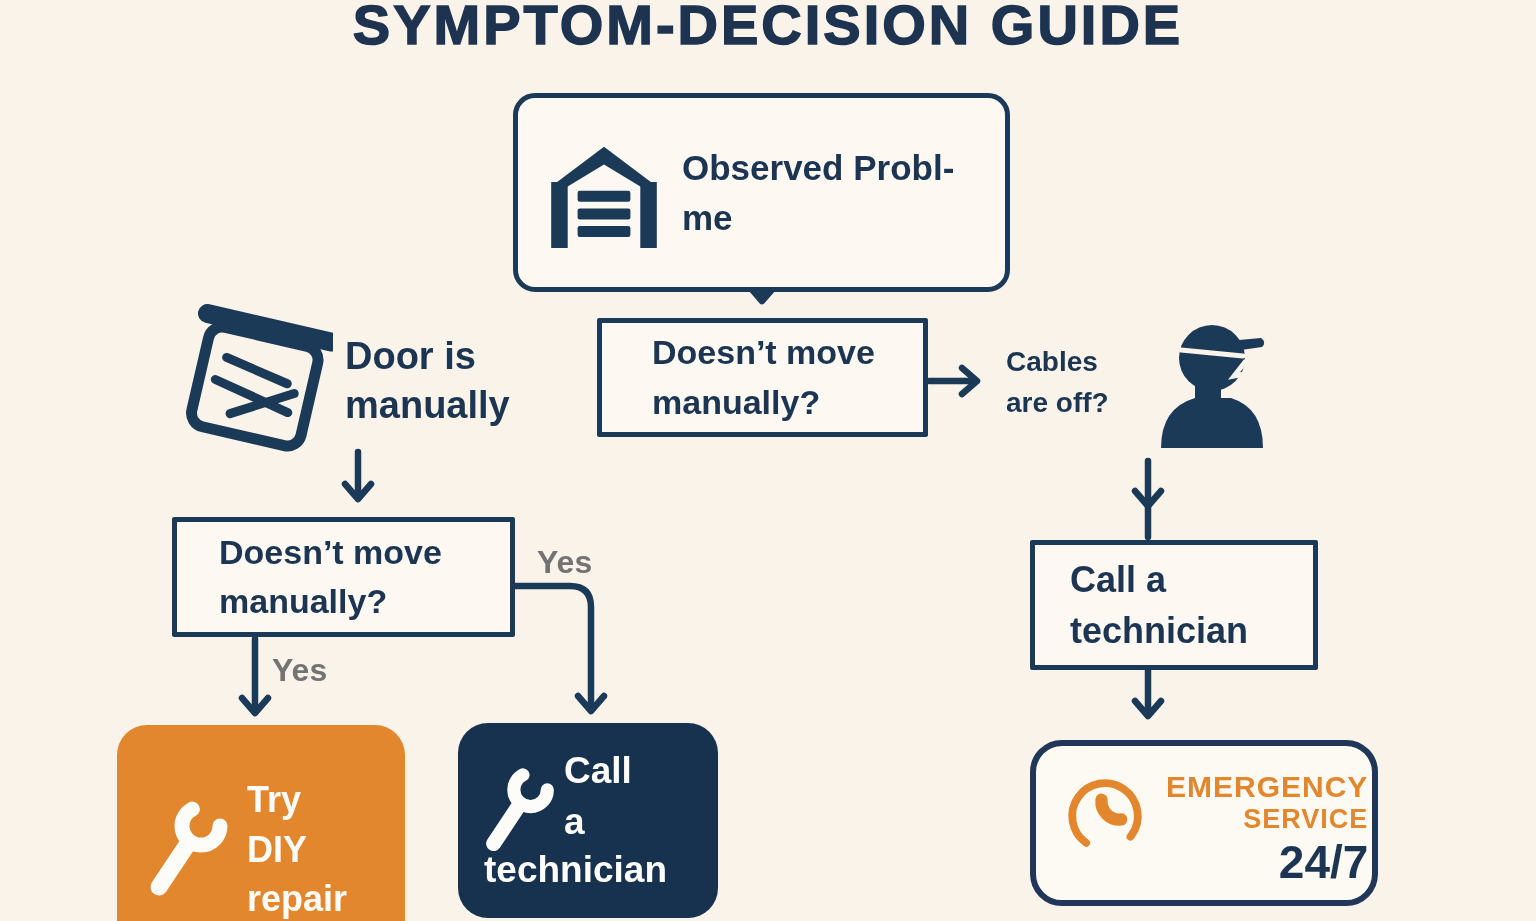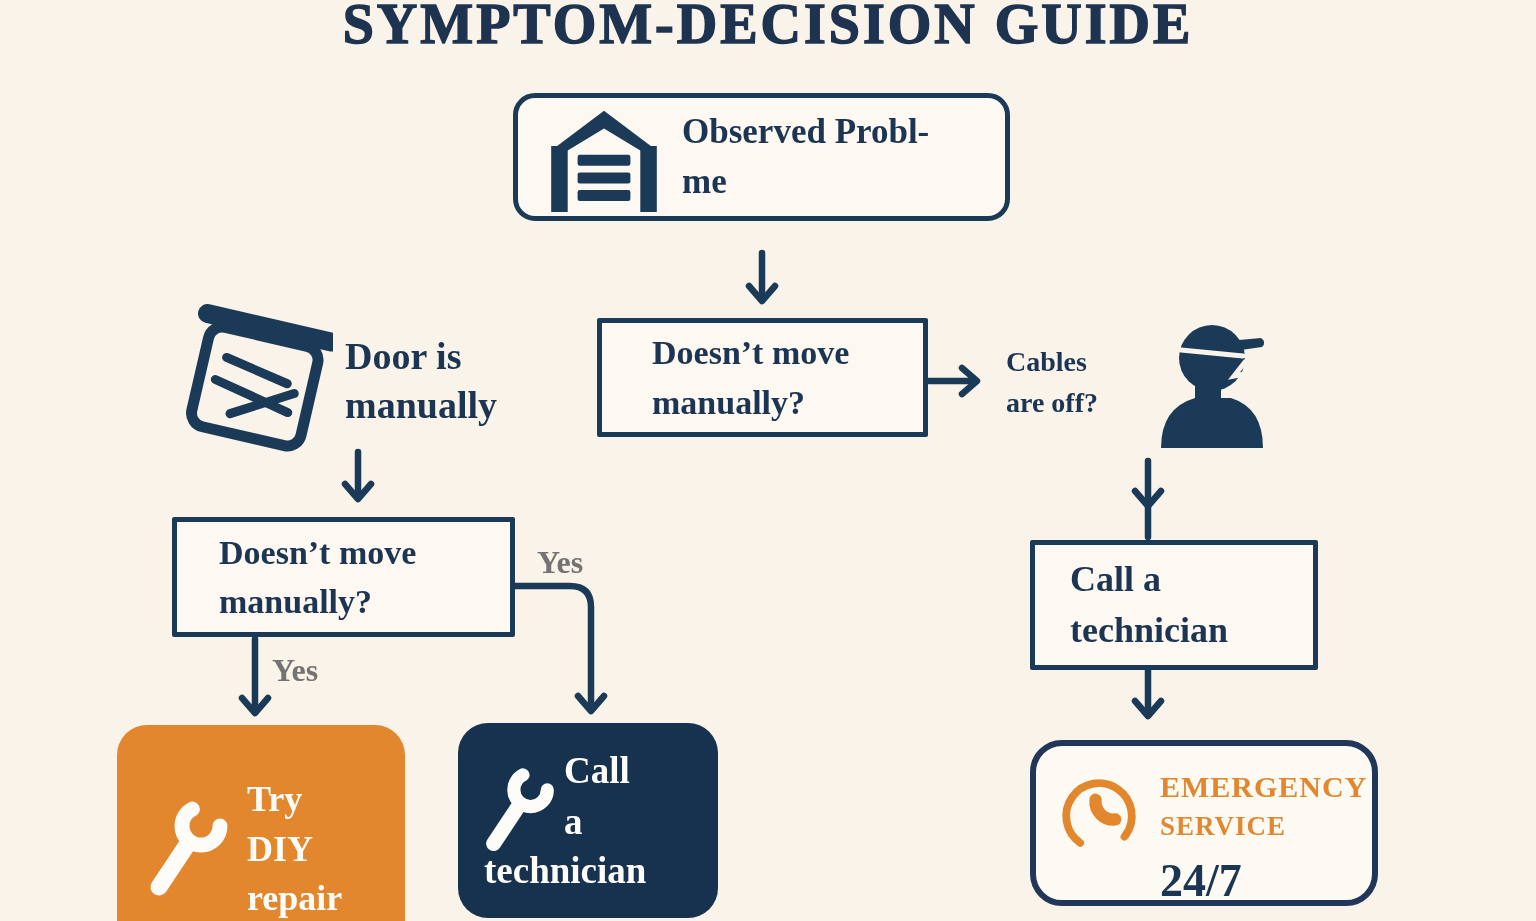--- a/index.html
+++ b/index.html
@@ -7,42 +7,42 @@
     --navy-dark:#16324e;
     --orange:#e2872e;
     --bg:#faf3ea;
     --boxfill:#fdf8f1;
     --white:#fdfcf8;
   }
   html,body{margin:0;padding:0;background:var(--bg);}
   .canvas{
     position:relative;width:1536px;height:921px;overflow:hidden;
     background:var(--bg);
-    font-family:Liberation Serif, serif;
+    font-family:Liberation Sans, sans-serif;
     color:var(--navy);
   }
   .title{
     position:absolute;left:0;right:0;top:-8px;margin:0;
     text-align:center;
     font-size:56px;font-weight:bold;letter-spacing:3px;
     color:#1d3350;
     -webkit-text-stroke:1.5px #1d3350;
   }
   svg.arrows{position:absolute;left:0;top:0;width:1536px;height:921px;}
   svg.arrows *{stroke:var(--navy);stroke-width:6.5;fill:none;stroke-linecap:round;stroke-linejoin:round;}
 
   .box{
     position:absolute;box-sizing:border-box;
     display:flex;align-items:center;
     border-radius:2px;
   }
   .box.outline{background:var(--boxfill);border:5px solid var(--navy);}
   .label{white-space:pre-line;font-weight:bold;color:#1c3552;}
 
-  .node-observed{left:513px;top:93px;width:497px;height:128px;border-radius:22px;padding-left:30px;}
+  .node-observed{left:513px;top:93px;width:497px;height:199px;border-radius:22px;padding-left:30px;}
   .node-observed .icon{width:112px;height:110px;flex:none;}
   .node-observed .label{font-size:35px;line-height:1.42;margin-left:22px;}
 
   .node-center-q{left:597px;top:318px;width:331px;height:119px;padding-left:50px;}
   .node-center-q .label{font-size:34px;line-height:1.45;}
 
   .node-left-q{left:172px;top:517px;width:343px;height:120px;padding-left:42px;}
   .node-left-q .label{font-size:34px;line-height:1.45;}
 
   .cables-label{position:absolute;left:1006px;top:342px;font-size:28px;line-height:1.45;}
@@ -60,26 +60,26 @@
   .node-diy .label{font-size:36px;line-height:1.38;color:var(--white);margin-left:8px;}
 
   .node-calltech-dark{left:458px;top:723px;width:260px;height:195px;border-radius:30px;background:var(--navy-dark);}
   .node-calltech-dark .icon{position:absolute;left:18px;top:32px;width:88px;height:112px;}
   .node-calltech-dark .label-top{position:absolute;left:106px;top:22px;font-size:37px;line-height:1.38;font-weight:bold;color:var(--white);white-space:pre-line;}
   .node-calltech-dark .label-bottom{position:absolute;left:26px;top:126px;font-size:37px;font-weight:bold;color:var(--white);}
 
   .node-calltech-right{left:1030px;top:540px;width:288px;height:130px;padding-left:35px;}
   .node-calltech-right .label{font-size:36px;line-height:1.42;}
 
-  .node-emergency{left:1030px;top:740px;width:348px;height:166px;border-radius:32px;background:#fdf9f3;border:6px solid #20375a;padding-left:22px;align-items:flex-start;}
+  .node-emergency{left:1030px;top:740px;width:348px;height:166px;border-radius:32px;background:#fdf9f3;border:6px solid #20375a;padding-left:28px;align-items:flex-start;text-align:right;}
   .node-emergency .icon{width:82px;height:92px;flex:none;margin-top:24px;}
   .emergency-text{margin-left:20px;margin-top:24px;}
   .emergency-line1{font-size:30px;font-weight:bold;color:var(--orange);letter-spacing:1px;}
-  .emergency-line2{font-size:27px;font-weight:bold;color:var(--orange);letter-spacing:1px;margin-top:7px;}
-  .emergency-line3{font-size:46px;font-weight:bold;color:#1c3552;margin-top:12px;}
+  .emergency-line2{font-size:27px;font-weight:bold;color:var(--orange);letter-spacing:1px;}
+  .emergency-line3{font-size:46px;font-weight:bold;color:#1c3552;margin-top:0;}
 </style>
 </head>
 <body>
 
 <div class="canvas">
 
   <svg class="arrows" viewBox="0 0 1536 921" aria-hidden="true">
     <g>
       <line x1="762" y1="253" x2="762" y2="298"></line>
       <polyline points="749,286 762,301 775,286"></polyline>

